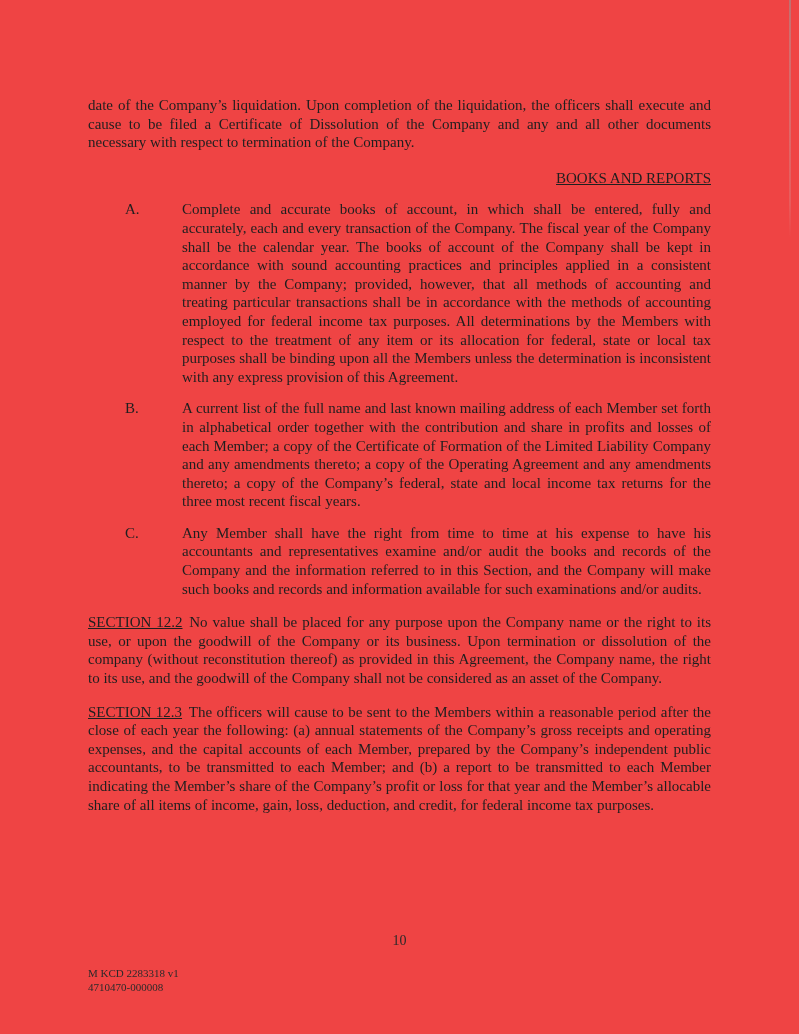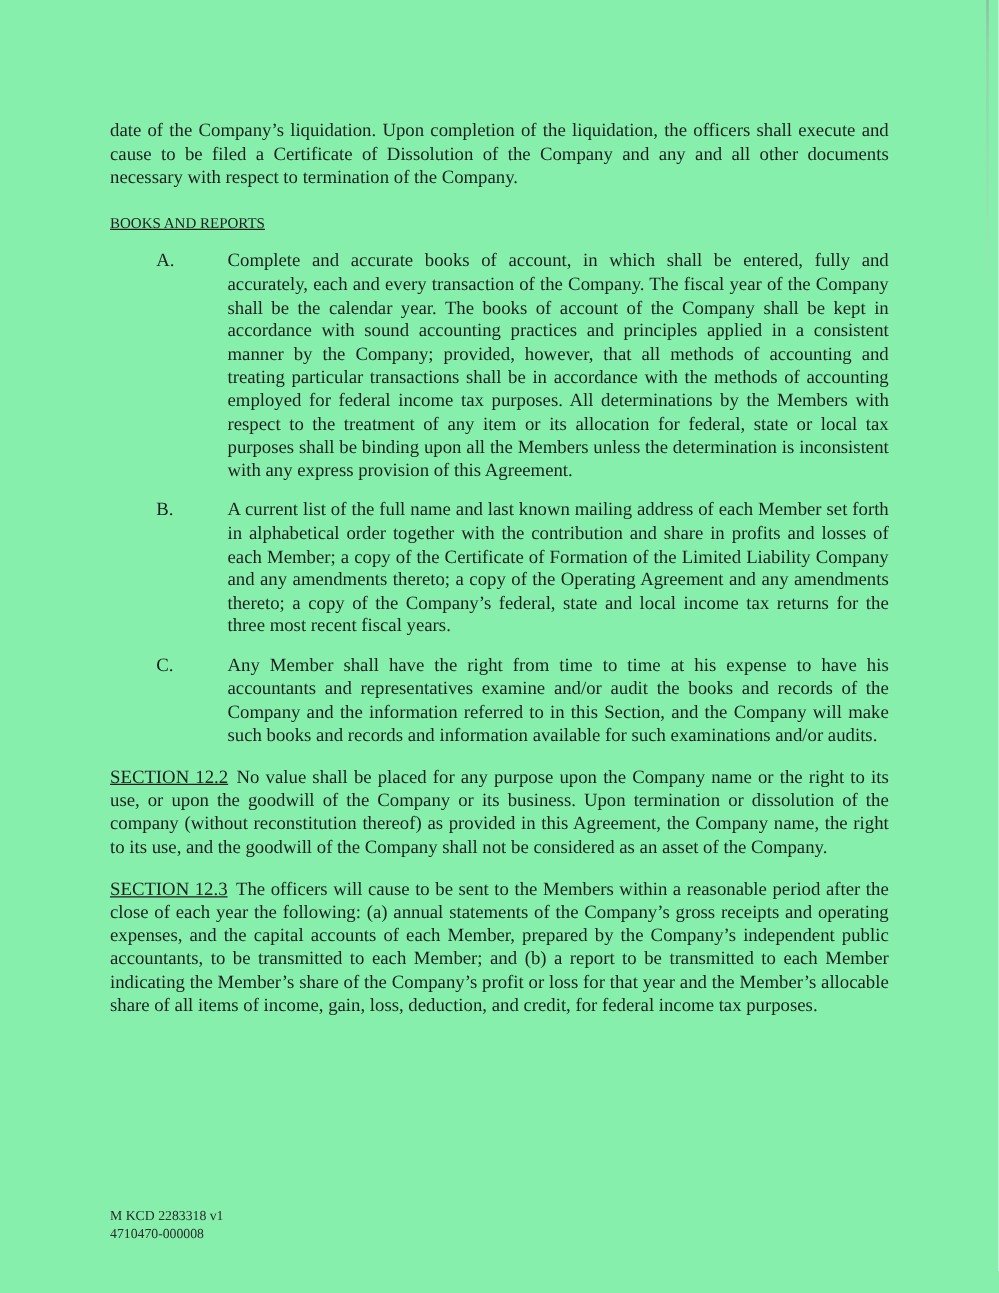--- a/index.html
+++ b/index.html
@@ -3,21 +3,21 @@
 <meta charset="utf-8">
 <style>
   * { margin: 0; padding: 0; box-sizing: border-box; }
   html, body { background: #ffffff; }
   body { width: 799px; height: 1034px; font-family: "Liberation Serif", "DejaVu Serif", serif; }
 
   .page {
     position: relative;
     width: 799px;
     height: 1034px;
-    background: #86efac;
+    background: #ef4444;
     overflow: hidden;
     color: #1f1f1f;
   }
 
   .scan-line {
     position: absolute;
     left: 789px;
     top: 0;
     width: 2px;
     height: 238px;
@@ -42,22 +42,22 @@
 
   .article-heading {
     margin-top: 16px;
     text-align: center;
     font-size: 15.5px;
     font-weight: bold;
   }
 
   .article-subheading {
     margin-top: 17px;
-    text-align: left;
-    font-size: 12px;
+    text-align: right;
+    font-size: 15px;
     font-weight: normal;
     text-decoration: underline;
   }
 
   .section-para { margin-top: 15px; }
 
   .section-label {
     text-decoration: underline;
     padding-right: 0.45em;
   }
@@ -127,19 +127,20 @@
     <p class="body-text section-para">
       <span class="section-label">SECTION 12.2</span><span>No value shall be placed for any purpose upon the Company name or the right to its use, or upon the goodwill of the Company or its business.  Upon termination or dissolution of the company (without reconstitution thereof) as provided in this Agreement, the Company name, the right to its use, and the goodwill of the Company shall not be considered as an asset of the Company.</span>
     </p>
 
     <p class="body-text section-para">
       <span class="section-label">SECTION 12.3</span><span>The officers will cause to be sent to the Members within a reasonable period after the close of each year the following: (a) annual statements of the Company’s gross receipts and operating expenses, and the capital accounts of each Member, prepared by the Company’s independent public accountants, to be transmitted to each Member; and (b) a report to be transmitted to each Member indicating the Member’s share of the Company’s profit or loss for that year and the Member’s allocable share of all items of income, gain, loss, deduction, and credit, for federal income tax purposes.</span>
     </p>
 
   </div>
 
+  <div class="page-number">10</div>
 
   <div class="doc-footer">
     <div>M KCD 2283318 v1</div>
     <div>4710470-000008</div>
   </div>
 
 </div>
 
 </body></html>

